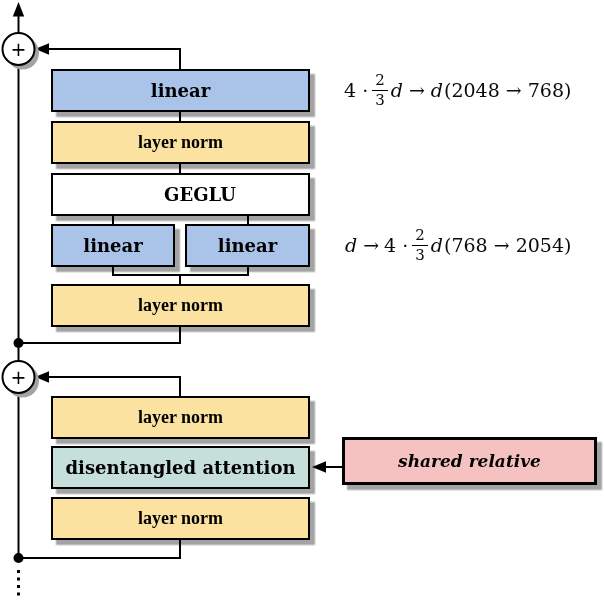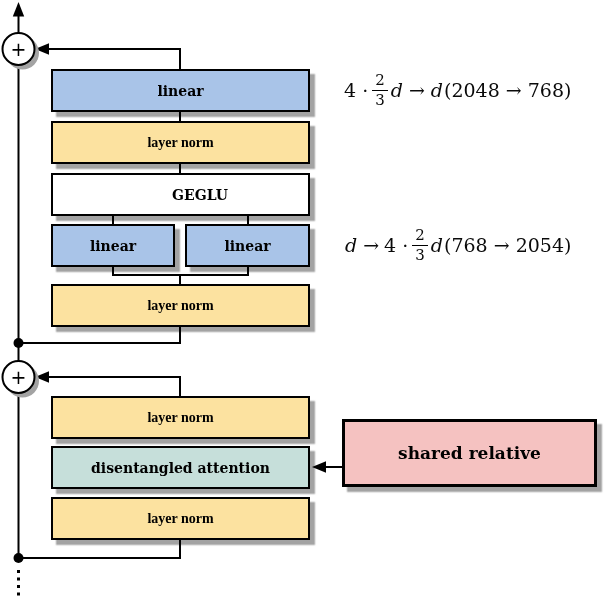--- a/index.html
+++ b/index.html
@@ -17,21 +17,21 @@
   .wire-dotted{stroke:var(--outline,#000);stroke-width:3;fill:none;stroke-dasharray:3 4.5;}
   .arrowhead{fill:var(--outline,#000);stroke:none;}
   .dot{fill:var(--outline,#000);stroke:none;}
   .node-shadow{fill:var(--shadow,#a3a3a3);stroke:none;}
   .node{fill:#fff;stroke:var(--outline,#000);stroke-width:2;}
   .node-plus{font-family:"DejaVu Sans",sans-serif;font-size:19px;fill:var(--outline,#000);}
   .box{
     position:absolute;box-sizing:border-box;z-index:1;
     border:2px solid var(--outline,#000);
     display:flex;align-items:center;justify-content:center;
-    font-weight:bold;font-size:14px;color:#000;
+    font-weight:bold;font-size:18px;color:#000;
     box-shadow:5px 5px 1.5px rgba(0,0,0,0.36);
     text-align:center;
   }
   .blue{background:var(--box_blue,#a9c4e8);}
   .yellow{background:var(--box_yellow,#fce2a0);font-family:Liberation Serif, serif;}
   .white{background:#ffffff;padding-left:39px;}
   .teal{background:var(--box_teal,#c6dfda);}
   .pink{background:var(--box_pink,#f5c2c1);border-width:3px;font-size:17px;line-height:1.35;}
   .pink .twoline{display:block;}
   .formula{
@@ -121,21 +121,21 @@
   <div class="box blue" style="left:185px;top:224px;width:125px;height:43px;">linear</div>
 
   <div class="box yellow" style="left:51px;top:284px;width:259px;height:43px;">layer norm</div>
 
   <div class="box yellow" style="left:51px;top:396px;width:259px;height:43px;">layer norm</div>
 
   <div class="box teal" style="left:51px;top:446px;width:259px;height:43px;">disentangled attention</div>
 
   <div class="box yellow" style="left:51px;top:497px;width:259px;height:43px;">layer norm</div>
 
-  <div class="box pink" style="left:342px;top:419px;width:255px;height:68px;">
+  <div class="box pink" style="left:342px;top:437px;width:255px;height:48px;font-style:italic;">
     <div>
       <span class="twoline">shared relative</span>
     </div>
   </div>
 
   <div class="formula" style="left:344px;top:64px;height:52px;">
     <span>4 ·</span>
     <span class="frac">
       <span class="num">2</span>
       <span class="den">3</span>

